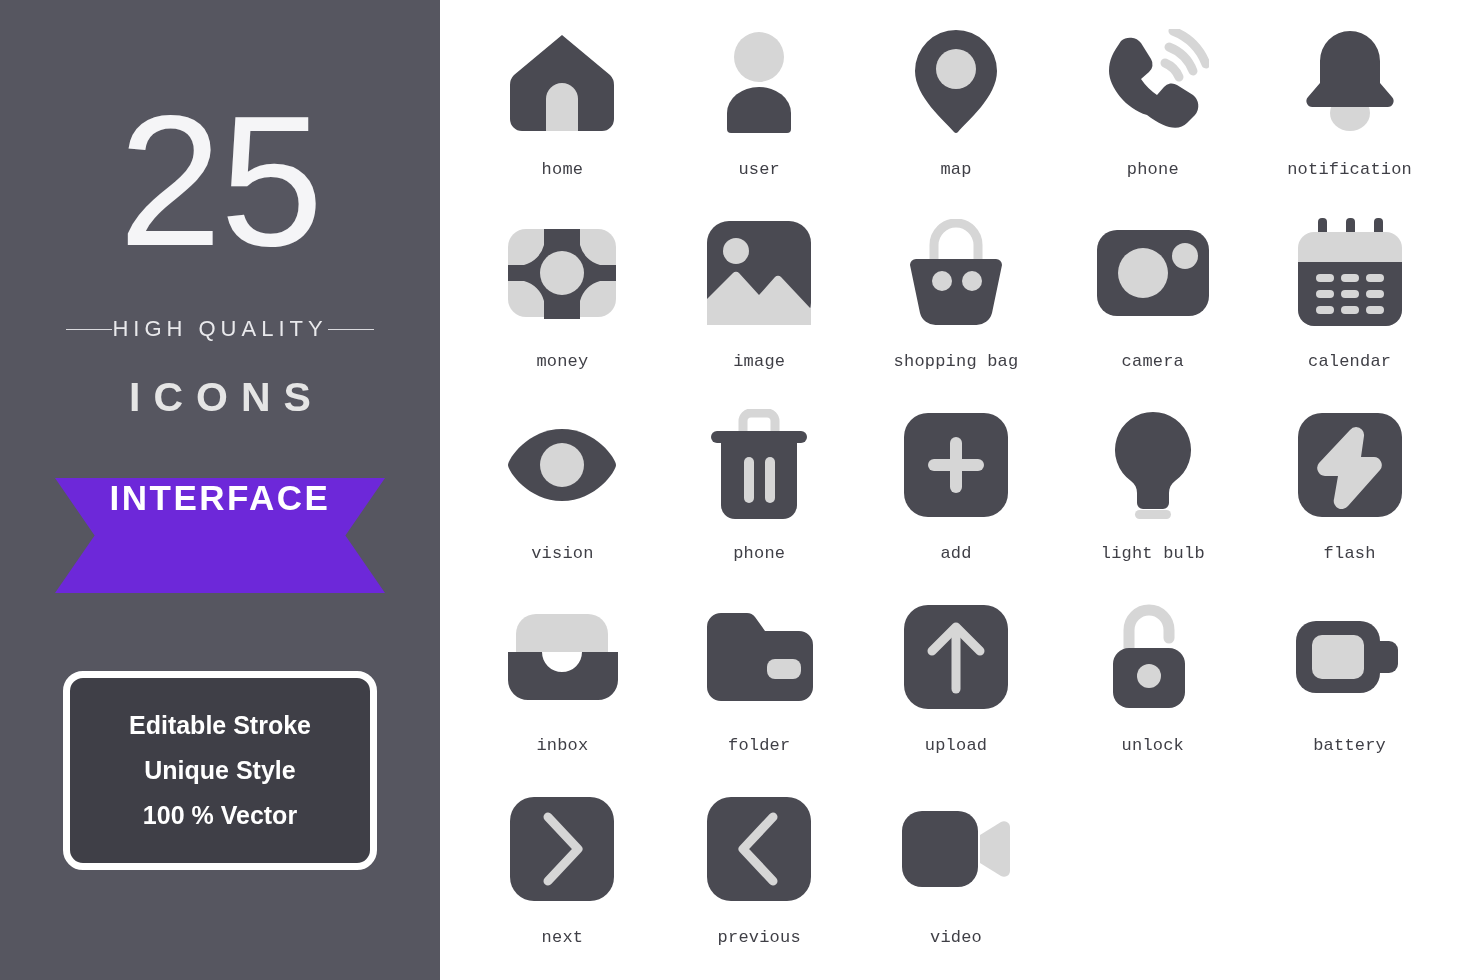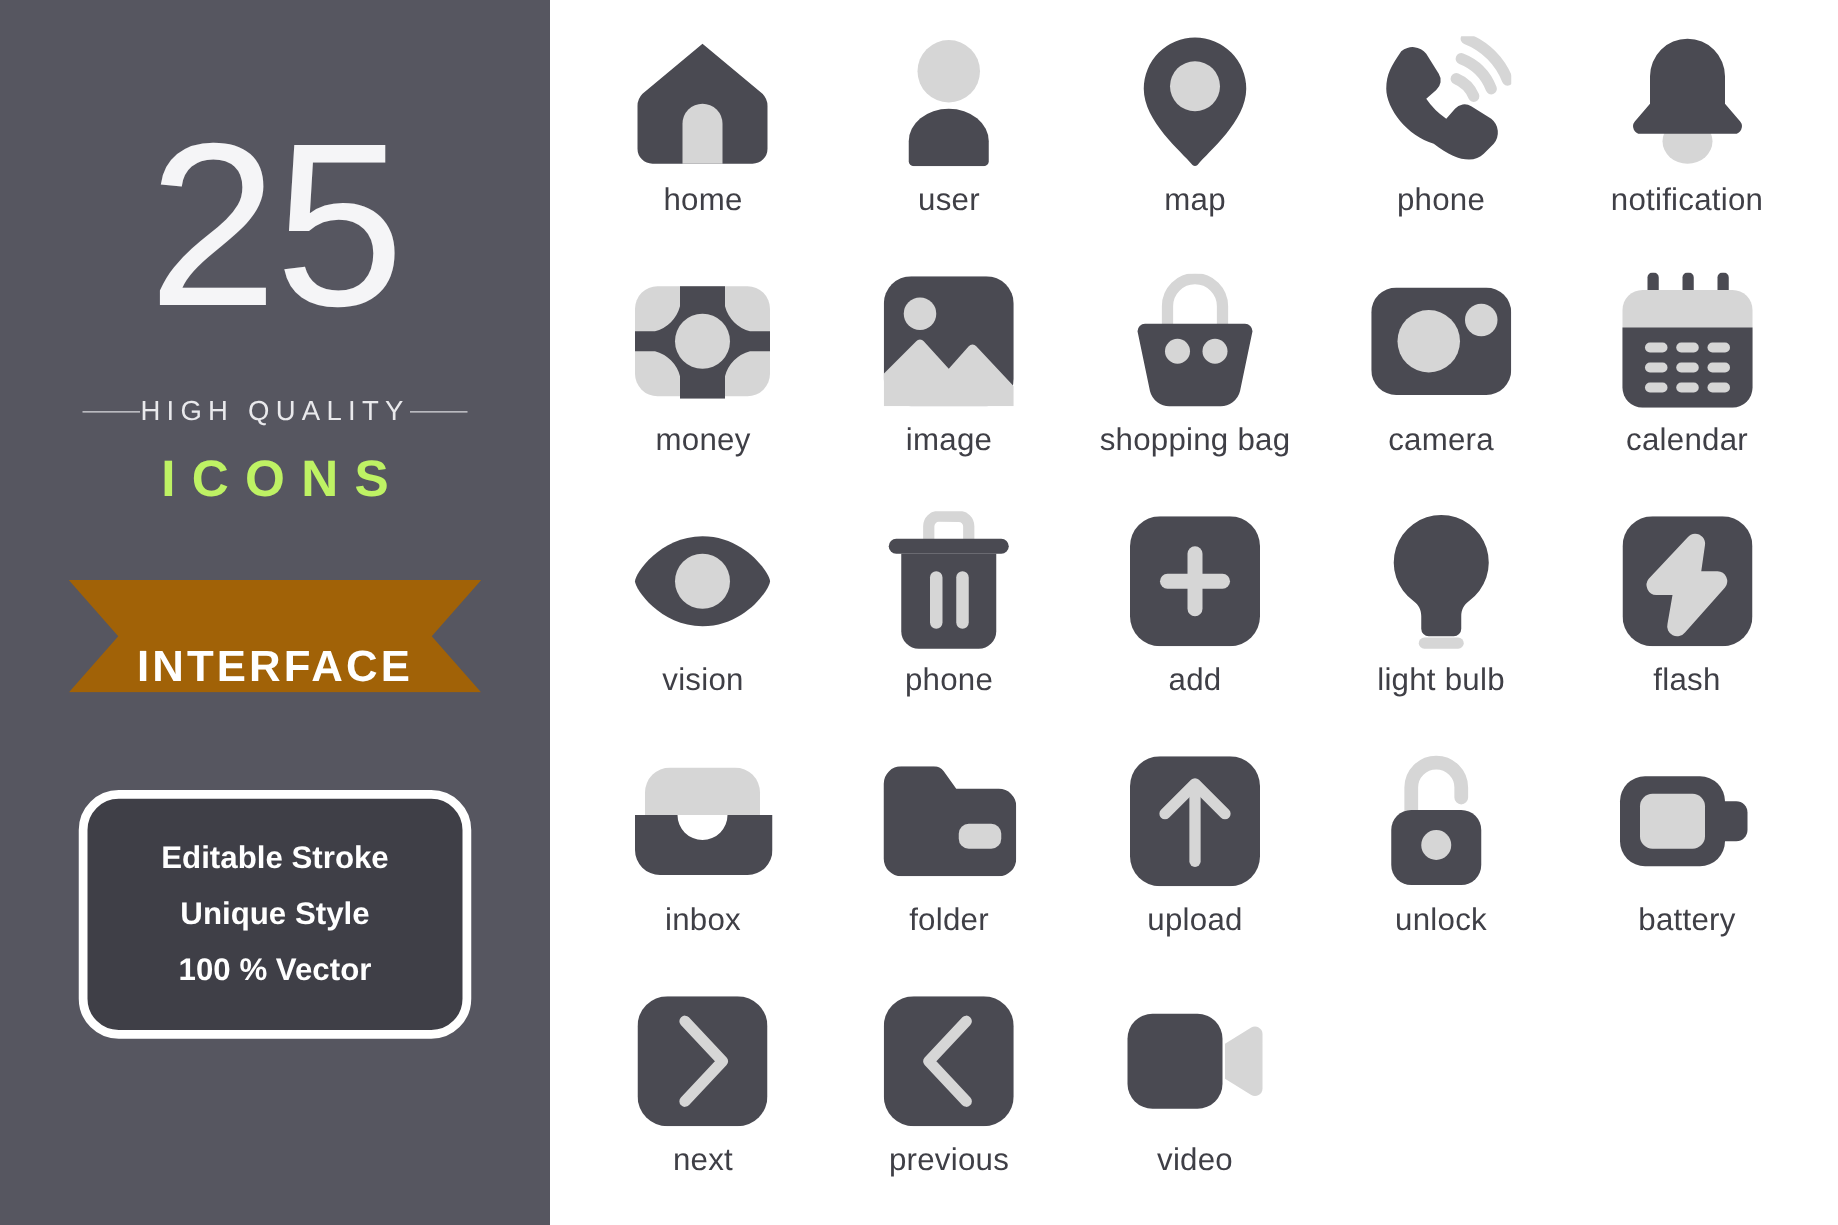--- a/index.html
+++ b/index.html
@@ -31,37 +31,37 @@
   .hq-row{
     display:flex;align-items:center;justify-content:center;
     margin-top:42px;width:340px;
   }
   .hq-rule{height:1px;background:#dadade;flex:0 0 46px;}
   .hq-text{
     color:#e9e9ec;font-size:22px;letter-spacing:5px;font-weight:300;
     white-space:nowrap;
   }
   .icons-word{
-    color:#bef264;font-size:41px;font-weight:700;letter-spacing:13px;
-    margin-top:18px;margin-left:13px;
+    color:#e5e5e5;font-size:41px;font-weight:700;letter-spacing:13px;
+    margin-top:32px;margin-left:13px;
   }
   .ribbon{
     margin-top:57px;
-    width:330px;height:90px;
-    background:#a16207;
+    width:330px;height:115px;
+    background:#6d28d9;
     color:#ffffff;
-    display:flex;align-items:flex-end;justify-content:center;
+    display:flex;align-items:flex-start;justify-content:center;
     font-size:35px;font-weight:700;letter-spacing:2.5px;
     clip-path:polygon(0 0,100% 0,88% 50%,100% 100%,0 100%,12% 50%);
   }
   .promo{
     margin-top:78px;
     width:300px;height:185px;
     border:7px solid #ffffff;
-    border-radius:32px;
+    border-radius:20px;
     background:#3f3f47;
     display:flex;flex-direction:column;align-items:center;justify-content:center;
     gap:16px;
   }
   .promo-line{color:#ffffff;font-size:25px;font-weight:700;}
 
   
   .main{flex:1;position:relative;background:#ffffff;}
   .grid{
     position:absolute;left:24px;top:10px;right:22px;bottom:10px;
@@ -72,24 +72,25 @@
   .cell{
     display:flex;flex-direction:column;align-items:center;justify-content:flex-start;
     padding-top:16px;
   }
   .glyph{
     width:120px;height:110px;
     display:flex;align-items:center;justify-content:center;
   }
   .glyph svg{display:block;}
   .label{
-    margin-top:10px;
-    font-size:25px;color:#3f3f46;font-weight:400;
+    margin-top:24px;
+    font-size:17px;color:#3f3f46;font-weight:400;
     letter-spacing:.2px;
     text-align:center;
+    font-family:Liberation Mono, monospace;
   }
 </style>
 </head>
 <body>
 
 <div class="page">
 
   <div class="sidebar">
 
     <div class="count">25</div>

